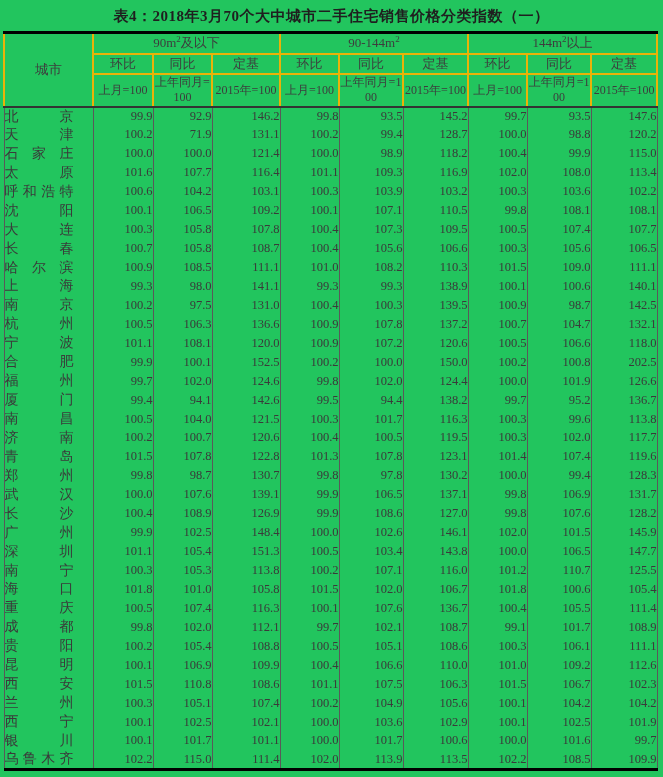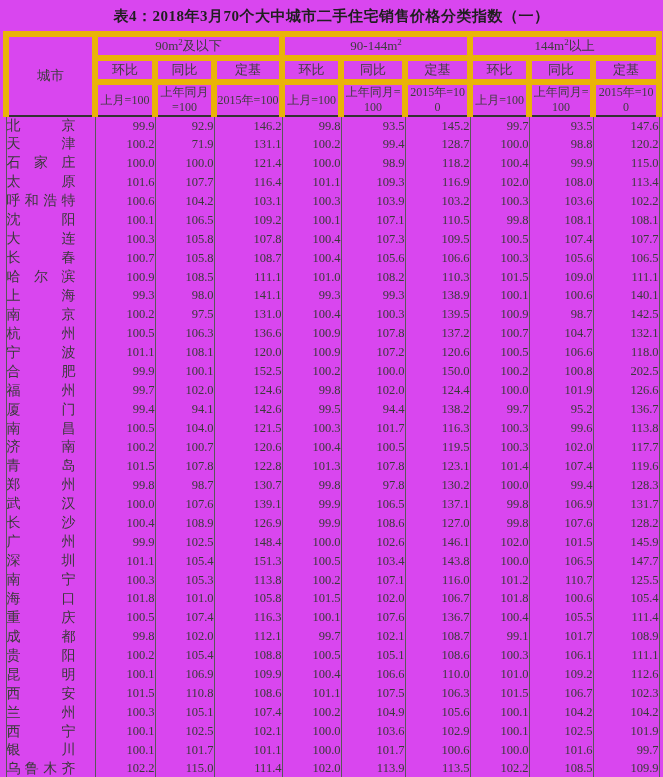--- a/index.html
+++ b/index.html
@@ -4,21 +4,21 @@
 <style>
   html, body {
     margin: 0;
     padding: 0;
     background: #ffffff;
   }
   .page {
     position: relative;
     width: 663px;
     height: 777px;
-    background: #d946ef;
+    background: #22c55e;
     font-family: "Liberation Serif", "DejaVu Serif", serif;
     color: #3d3d3d;
     overflow: hidden;
   }
   .title {
     margin: 7px 0 5px 0;
     text-align: center;
     font-size: 15px;
     font-weight: bold;
     color: #1f1f1f;
@@ -34,21 +34,21 @@
     border-left: 1px solid #595959;
     border-right: 1px solid #595959;
   }
   table.idx th, table.idx td {
     padding: 0;
     font-weight: normal;
     overflow: hidden;
   }
   
   thead th {
-    border: 6px solid #eab308;
+    border: 2px solid #eab308;
     text-align: center;
     vertical-align: middle;
     font-size: 13px;
     color: #3d3d3d;
   }
   thead tr.group-row { height: 21px; }
   thead tr.sub-row   { height: 18px; }
   thead tr.base-row  { height: 33px; }
   thead tr.base-row th {
     font-size: 12px;

